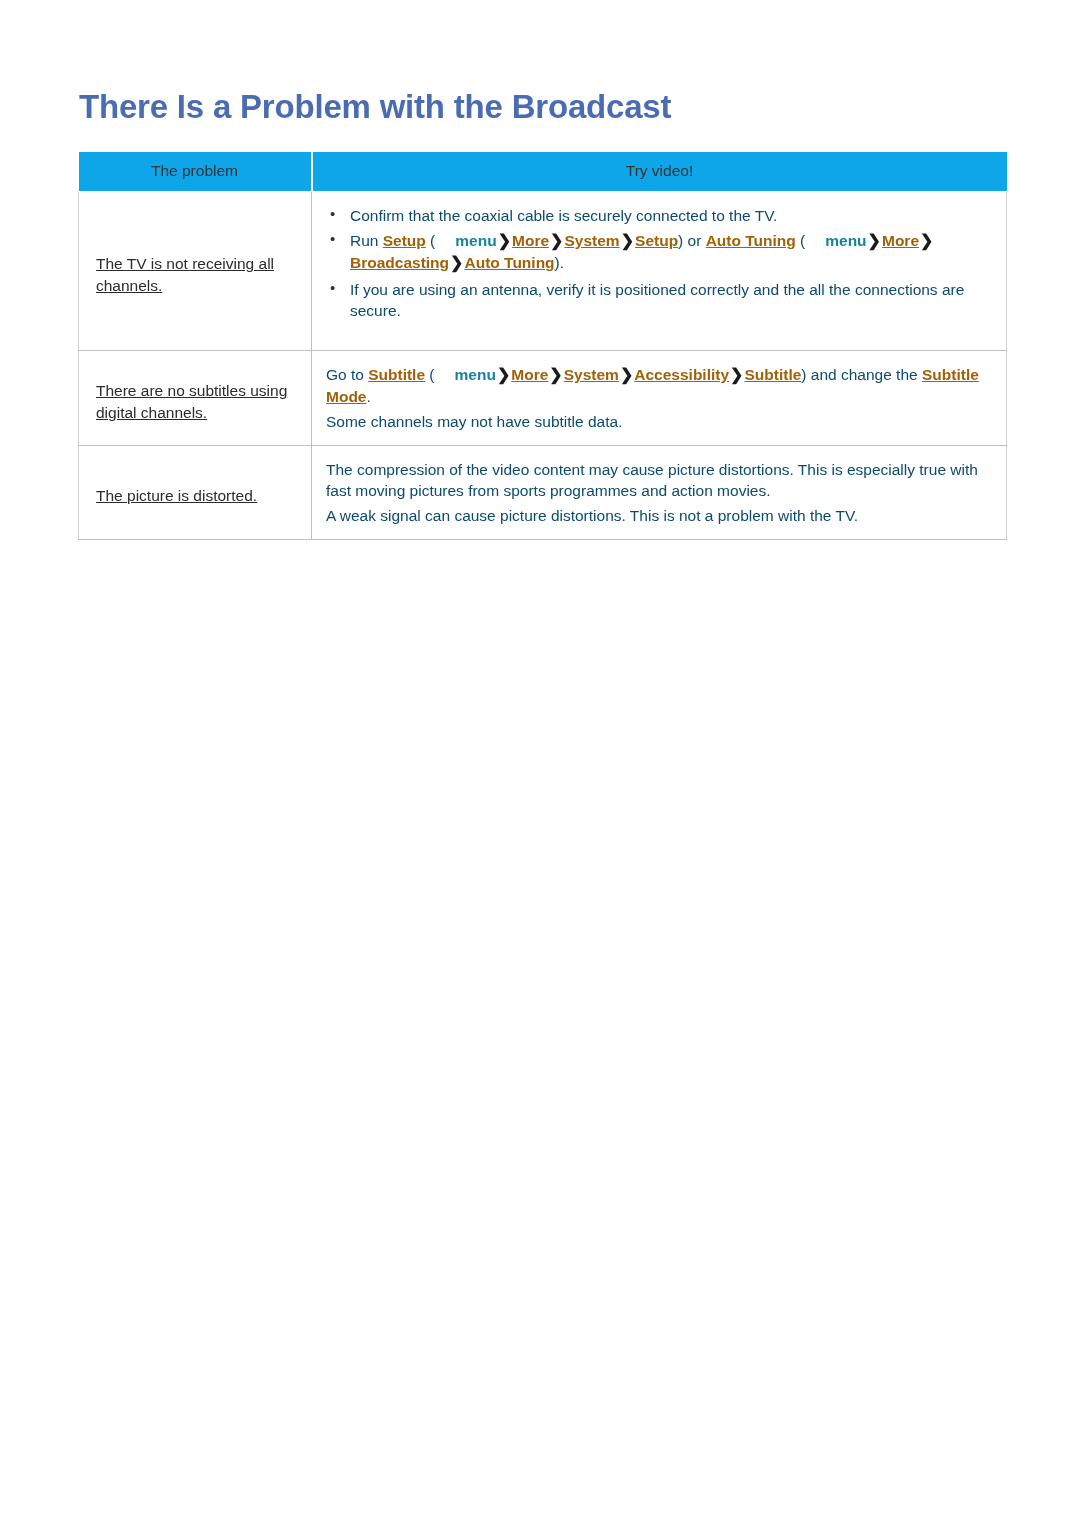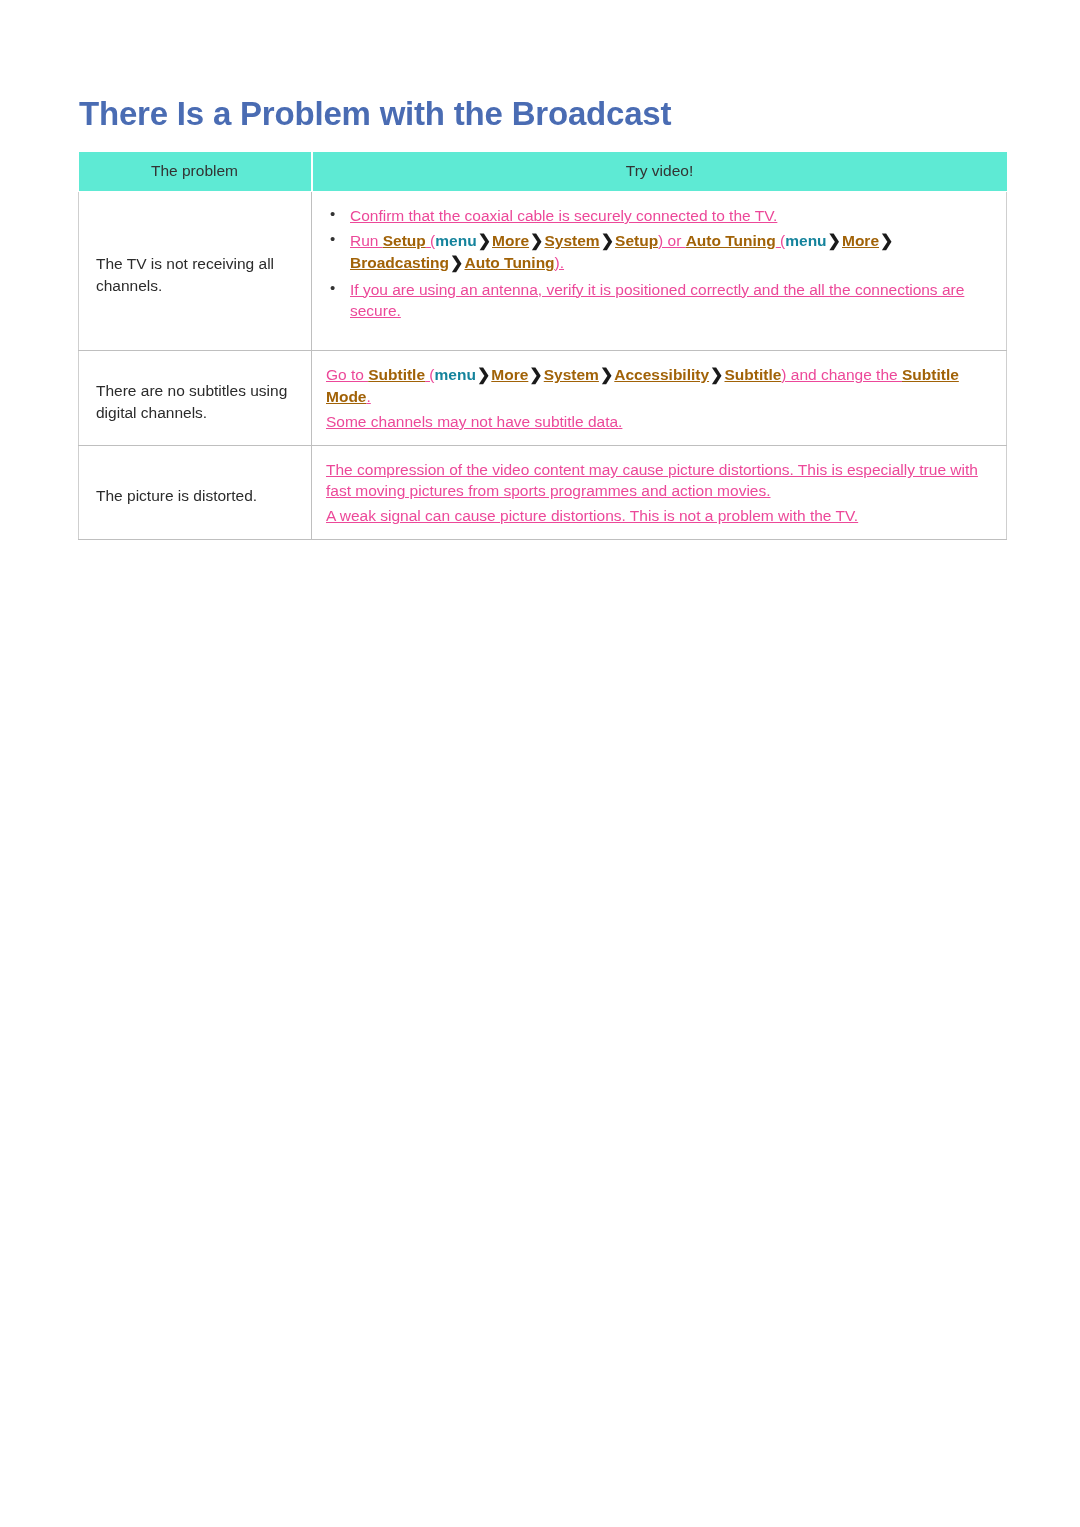--- a/index.html
+++ b/index.html
@@ -18,21 +18,21 @@
   .page {
     position: relative;
     width: 1080px;
     height: 1527px;
   }
 
   
   .page-title {
     position: absolute;
     left: 79px;
-    top: 73px;
+    top: 66px;
     font-size: 33px;
     font-weight: bold;
     letter-spacing: -0.2px;
     color: #4a6cb3;
     white-space: nowrap;
   }
 
   
   .tbl {
     position: absolute;
@@ -40,21 +40,21 @@
     top: 152px;
     width: 928px;
     border-collapse: collapse;
     table-layout: fixed;
   }
 
   .tbl col.c-problem { width: 233px; }
   .tbl col.c-try     { width: 695px; }
 
   .tbl thead th {
-    background: #5eead4;
+    background: #0ea5e9;
     color: #333333;
     font-weight: normal;
     font-size: 15.5px;
     text-align: center;
     padding: 10px 6px 11px 6px;
     border: none;
     border-bottom: 1px solid #ffffff;
   }
   .tbl thead th.th-problem {
     border-right: 2px solid #ffffff;
@@ -68,20 +68,21 @@
     line-height: 1.38;
     color: #2b2b2b;
   }
   .tbl tbody tr:first-child td {
     border-top: 1px solid #d8d8d8;
   }
   .tbl tbody td.cell-problem {
     border-left: 1px solid #cfcfcf;
     border-right: 1px solid #bfbfbf;
     padding: 21px 10px 14px 17px;
+    text-decoration: underline;
   }
   .tbl tbody td.cell-try {
     border-right: 1px solid #cfcfcf;
     padding: 13px 16px 13px 14px;
   }
 
   
   ul.bullets {
     margin: 0;
     padding: 0;
@@ -109,30 +110,30 @@
 
   
   .tok-blue {
     color: #a16207;
     font-weight: bold;
     text-decoration: underline;
   }
   .tok-teal {
     color: #14839c;
     font-weight: bold;
+    margin-left: 20px;
   }
   .tok-chev {
     color: #1a1a1a;
     font-weight: bold;
     font-size: 16px;
     padding: 0 1px;
   }
   .tok-plain {
-    color: #ec4899;
-    text-decoration: underline;
+    color: #0c4a6e;
   }
 </style>
 </head>
 <body>
 
 <div class="page">
 
   <h1 class="page-title">There Is a Problem with the Broadcast</h1>
 
   <table class="tbl">

